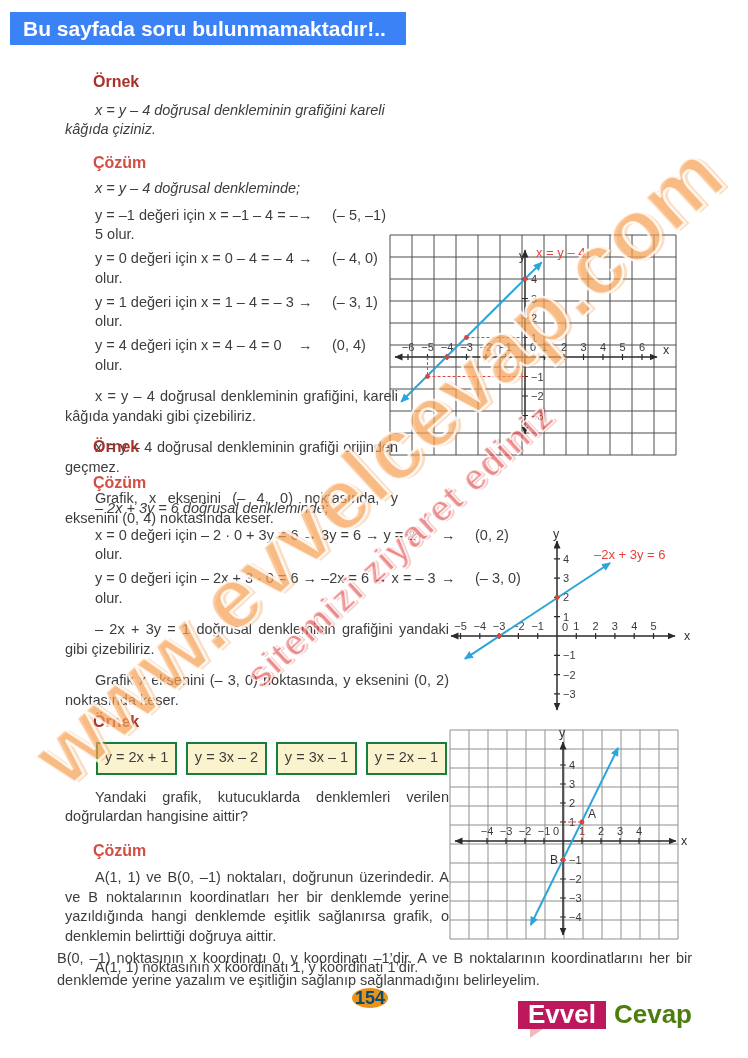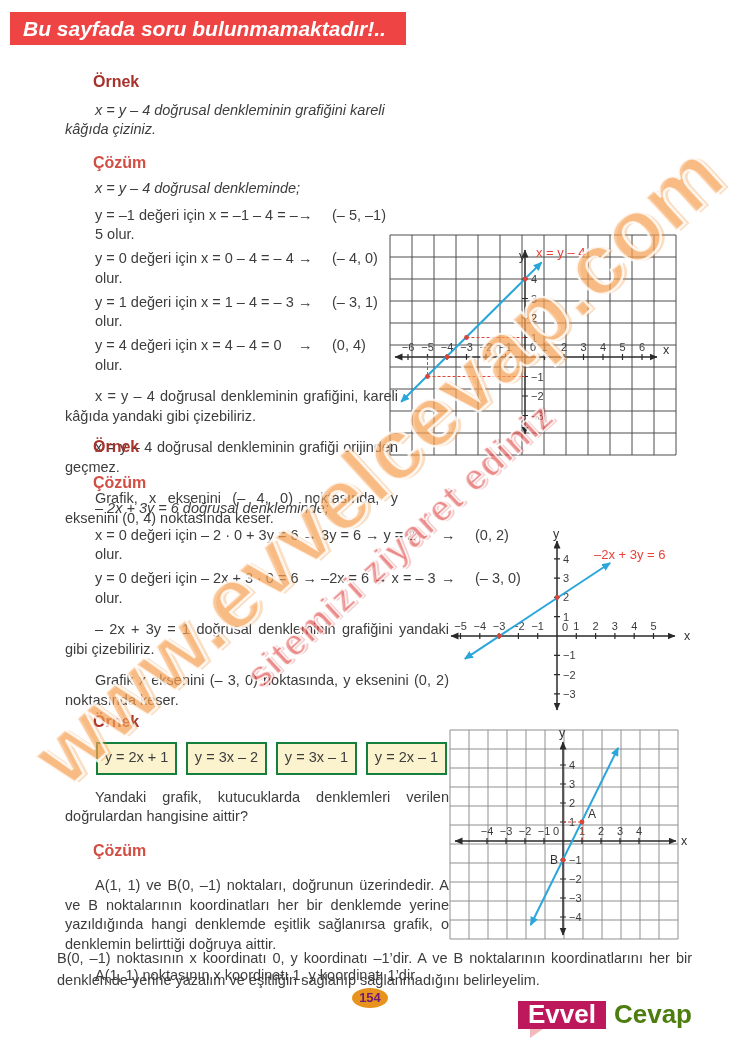--- a/index.html
+++ b/index.html
@@ -1,19 +1,19 @@
 <!DOCTYPE html>
 <html lang="tr"><head>
 <meta charset="utf-8">
 <style>
   html,body{margin:0;padding:0;background:#ffffff;}
   .page{position:relative;width:748px;height:1058px;background:#fff;overflow:hidden;
         font-family:"Liberation Sans",sans-serif;color:#3d3d3d;font-size:14.5px;line-height:19.5px;}
-  .banner{position:absolute;left:10px;top:12px;width:396px;height:33px;background:#ef4444;
-          color:#fff;font-size:21px;font-weight:bold;line-height:33px;padding-left:13px;box-sizing:border-box;font-style:italic;}
+  .banner{position:absolute;left:10px;top:12px;width:396px;height:33px;background:#3b82f6;
+          color:#fff;font-size:21px;font-weight:bold;line-height:33px;padding-left:13px;box-sizing:border-box;}
   .h-ornek{font-size:16px;font-weight:700;color:#a7322c;margin:0 0 9px 28px;}
   .h-cozum{font-size:16px;font-weight:700;color:#d14e44;margin:4px 0 7px 28px;}
   .blk{position:absolute;}
   .ex1{left:65px;top:72px;width:333px;}
   .ex2{left:65px;top:437px;width:476px;}
   .ex3{left:65px;top:712px;width:384px;}
   .fullp{left:57px;top:947px;width:635px;text-align:justify;line-height:22px;}
   .q,.intro{margin:0 0 13px 0;text-indent:30px;font-style:italic;}
   .intro{margin-bottom:7px;}
   p.body{margin:12px 0 0;text-indent:30px;text-align:justify;}
@@ -29,21 +29,21 @@
   #g1{left:389px;top:230px;} #g2{left:443px;top:528px;} #g3{left:438px;top:718px;}
   .wm{position:absolute;pointer-events:none;white-space:nowrap;font-weight:800;z-index:60;
       transform:rotate(-42.5deg);text-align:center;}
   .wm1{left:-92px;top:455px;width:940px;font-size:86px;letter-spacing:1px;
        color:rgba(246,163,88,0.60);-webkit-text-stroke:2.5px rgba(255,255,255,0.8);
        text-shadow:3px 3px 0 rgba(235,145,60,0.30);}
   .wm2{left:100px;top:536px;width:600px;font-size:37px;letter-spacing:1px;
        color:rgba(226,82,80,0.55);-webkit-text-stroke:1.6px rgba(255,255,255,0.8);
        text-shadow:2px 2px 0 rgba(210,60,60,0.25);}
   .pagebadge{position:absolute;left:352px;top:988px;width:36px;height:20px;background:#e7931d;
-             border-radius:50%;color:#701a75;font-size:13px;font-weight:bold;text-align:center;line-height:20px;z-index:20;}
+             border-radius:50%;color:#0c4a6e;font-size:18px;font-weight:bold;text-align:center;line-height:20px;z-index:20;}
   .logo{position:absolute;left:518px;top:1001px;z-index:70;display:flex;align-items:center;}
   .logo-evvel{position:relative;background:#be185d;color:#fff;font-weight:bold;font-size:26px;
               padding:4px 10px;display:inline-block;}
   .logo-evvel::after{content:"";position:absolute;left:12px;bottom:-9px;width:0;height:0;
               border-style:solid;border-width:9px 13px 0 0;border-color:#f2babd transparent transparent transparent;}
   .logo-cevap{color:#4d7c0f;font-weight:bold;font-size:26px;margin-left:8px;}
 </style>
 </head>
 <body>
 
@@ -188,21 +188,21 @@
   <div class="blk ex3">
     <div class="h-ornek">Örnek</div>
     <div class="boxes">
       <span class="eqbox">y = 2x + 1</span>
       <span class="eqbox">y = 3x – 2</span>
       <span class="eqbox">y = 3x – 1</span>
       <span class="eqbox">y = 2x – 1</span>
     </div>
     <p class="body" style="margin-top:0;">Yandaki grafik, kutucuklarda denklemleri verilen doğrulardan hangisine aittir?</p>
     <div class="h-cozum" style="margin-top:14px;">Çözüm</div>
-    <p class="body" style="margin-top:16px;">A(1, 1) ve B(0, –1) noktaları, doğrunun üzerindedir. A ve B noktalarının koordinatları her bir denklemde yerine yazıldığında hangi denklemde eşitlik sağlanırsa grafik, o denklemin belirttiği doğruya aittir.</p>
+    <p class="body" style="margin-top:8px;">A(1, 1) ve B(0, –1) noktaları, doğrunun üzerindedir. A ve B noktalarının koordinatları her bir denklemde yerine yazıldığında hangi denklemde eşitlik sağlanırsa grafik, o denklemin belirttiği doğruya aittir.</p>
     <p class="body">A(1, 1) noktasının x koordinatı 1, y koordinatı 1’dir.</p>
   </div>
 
   <div class="blk fullp">B(0, –1) noktasının x koordinatı 0, y koordinatı –1’dir. A ve B noktalarının koordinatlarını her bir denklemde yerine yazalım ve eşitliğin sağlanıp sağlanmadığını belirleyelim.</div>
 
   <div class="graph" id="g3"><svg width="254" height="232" viewBox="0 0 254 232">
         <defs>
           <marker id="ax-g3" markerWidth="10" markerHeight="9" refX="7.5" refY="3.5" orient="auto-start-reverse" markerUnits="userSpaceOnUse">
             <path d="M0,0 L8,3.5 L0,7 Z" fill="#2a2a2a"></path>
           </marker>

